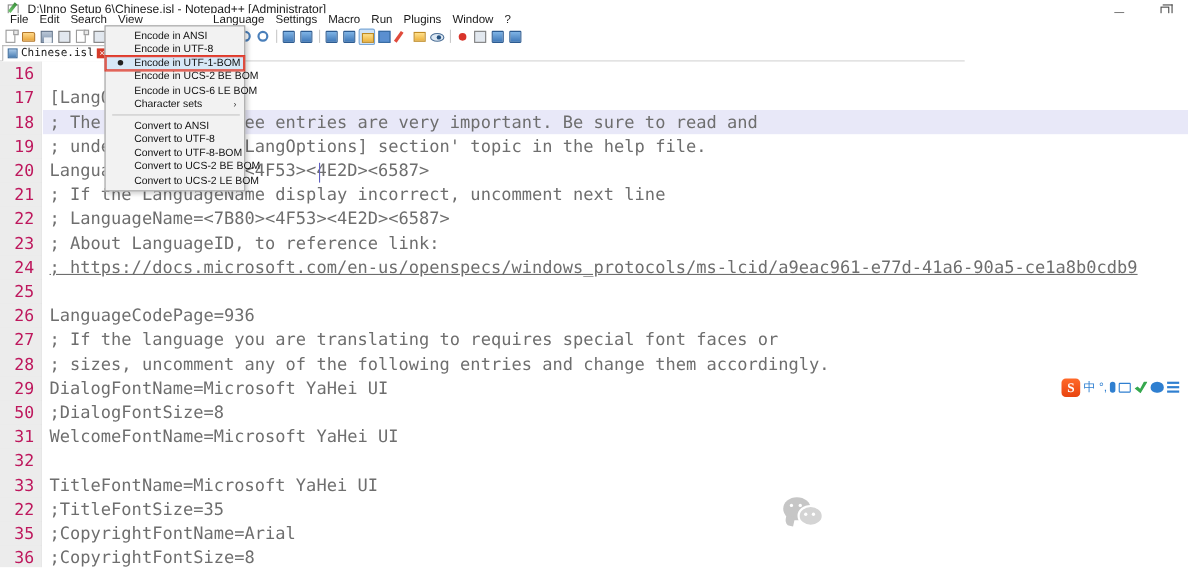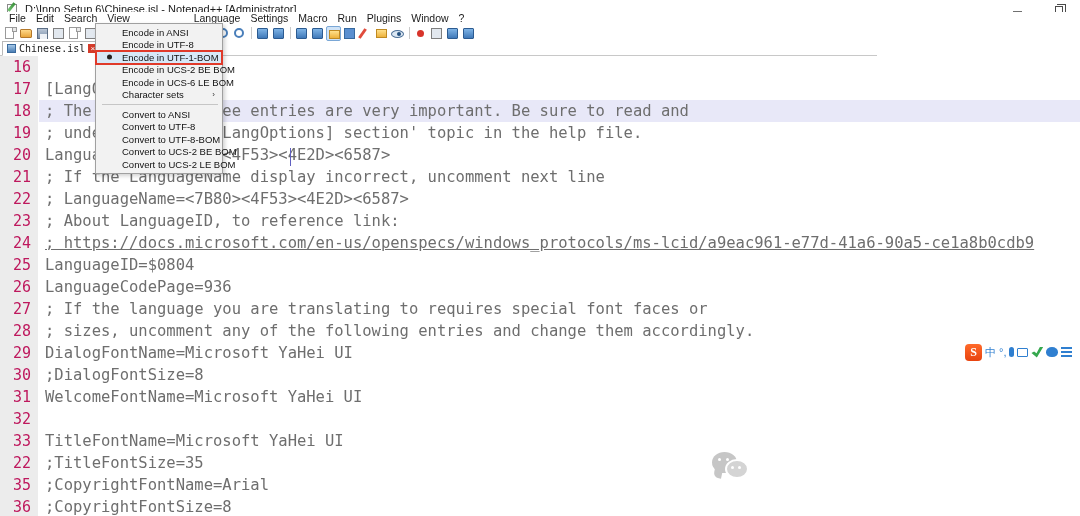--- a/index.html
+++ b/index.html
@@ -622,40 +622,39 @@
         <div class="line">
           <div class="lnum">23</div>
           <div class="code">; About LanguageID, to reference link:</div>
         </div>
         <div class="line">
           <div class="lnum">24</div>
           <div class="code url">; https://docs.microsoft.com/en-us/openspecs/windows_protocols/ms-lcid/a9eac961-e77d-41a6-90a5-ce1a8b0cdb9</div>
         </div>
         <div class="line">
           <div class="lnum">25</div>
-          <div class="code">LanguageID=$0804</div>
         </div>
         <div class="line">
           <div class="lnum">26</div>
           <div class="code">LanguageCodePage=936</div>
         </div>
         <div class="line">
           <div class="lnum">27</div>
           <div class="code">; If the language you are translating to requires special font faces or</div>
         </div>
         <div class="line">
           <div class="lnum">28</div>
           <div class="code">; sizes, uncomment any of the following entries and change them accordingly.</div>
         </div>
         <div class="line">
           <div class="lnum">29</div>
           <div class="code">DialogFontName=Microsoft YaHei UI</div>
         </div>
         <div class="line">
-          <div class="lnum">30</div>
+          <div class="lnum">50</div>
           <div class="code">;DialogFontSize=8</div>
         </div>
         <div class="line">
           <div class="lnum">31</div>
           <div class="code">WelcomeFontName=Microsoft YaHei UI</div>
         </div>
         <div class="line">
           <div class="lnum">32</div>
         </div>
         <div class="line">

